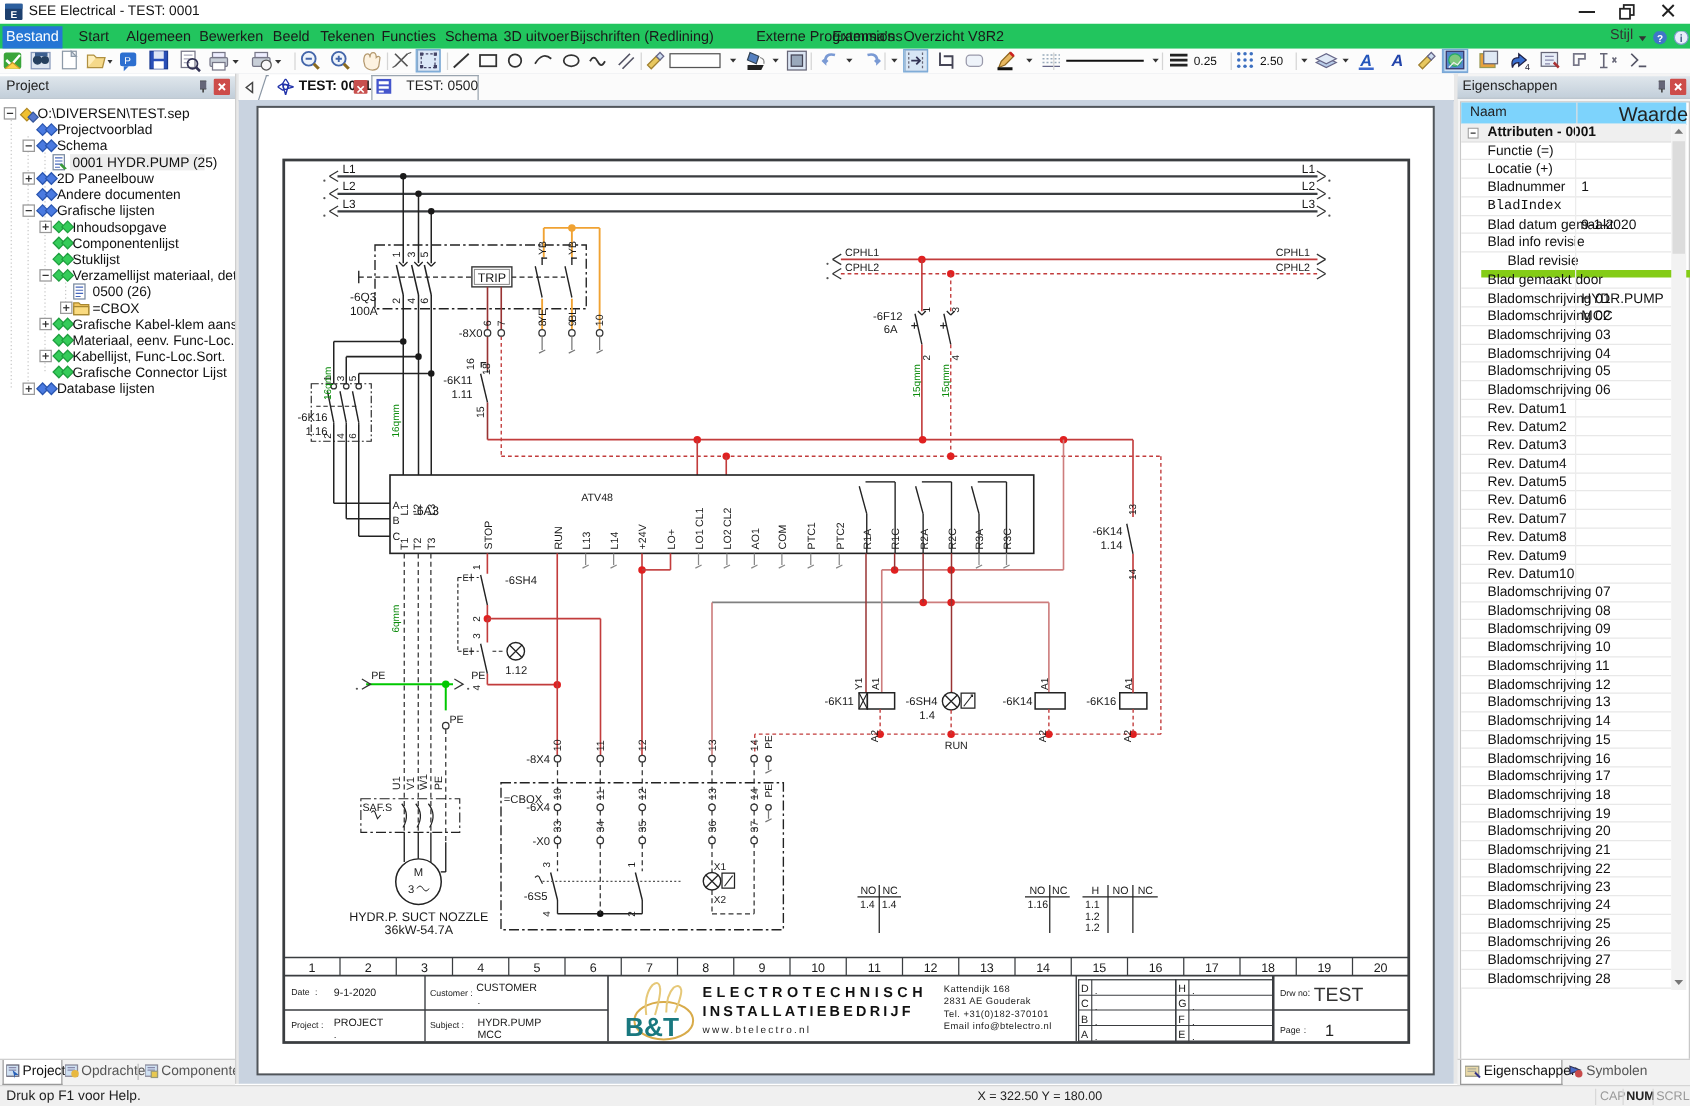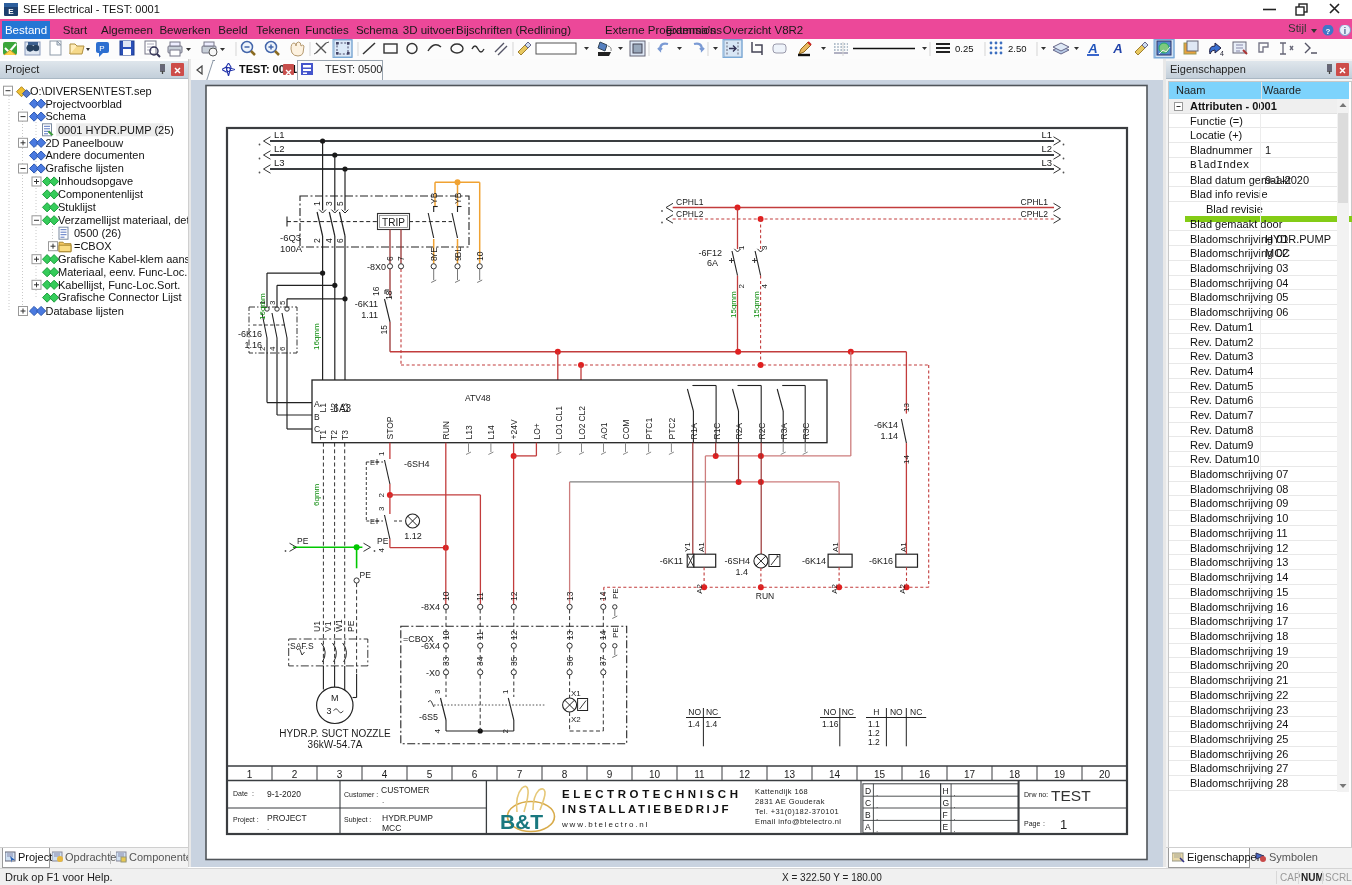--- a/index.html
+++ b/index.html
@@ -16,21 +16,21 @@
  </svg>
  <div class="tx" style="left:23px;top:3px;font-size:11px;color:#111;">SEE Electrical - TEST: 0001</div>
  <svg class="a" style="left:1255px;top:0" width="97" height="19">
   <line x1="8" y1="9.5" x2="21" y2="9.5" stroke="#222" stroke-width="1.6"></line>
   <rect x="44" y="4" width="8" height="8" fill="none" stroke="#222" stroke-width="1.4"></rect>
   <rect x="41" y="7" width="8" height="8" fill="#fff" stroke="#222" stroke-width="1.4"></rect>
   <path d="M75 4 L84 13 M84 4 L75 13" stroke="#222" stroke-width="1.6"></path>
  </svg>
 </div>
 
-<div class="a" style="left:0;top:19px;width:1352px;height:20px;background:#ec4899;">
+<div class="a" style="left:0;top:19px;width:1352px;height:20px;background:#22c55e;">
 <div class="tx" style="left:2px;top:2px;width:48px;height:18px;background:#2576d4;color:#fff;font-size:11.5px;text-align:center;line-height:18px;">Bestand</div>
 <div class="tx" style="left:57px;top:2px;width:36px;height:18px;color:#1a1a1a;font-size:11.5px;text-align:center;line-height:18px;">Start</div>
 <div class="tx" style="left:96px;top:2px;width:62px;height:18px;color:#1a1a1a;font-size:11.5px;text-align:center;line-height:18px;">Algemeen</div>
 <div class="tx" style="left:154px;top:2px;width:62px;height:18px;color:#1a1a1a;font-size:11.5px;text-align:center;line-height:18px;">Bewerken</div>
 <div class="tx" style="left:212px;top:2px;width:42px;height:18px;color:#1a1a1a;font-size:11.5px;text-align:center;line-height:18px;">Beeld</div>
 <div class="tx" style="left:249px;top:2px;width:58px;height:18px;color:#1a1a1a;font-size:11.5px;text-align:center;line-height:18px;">Tekenen</div>
 <div class="tx" style="left:299px;top:2px;width:56px;height:18px;color:#1a1a1a;font-size:11.5px;text-align:center;line-height:18px;">Functies</div>
 <div class="tx" style="left:350px;top:2px;width:54px;height:18px;color:#1a1a1a;font-size:11.5px;text-align:center;line-height:18px;">Schema</div>
 <div class="tx" style="left:396px;top:2px;width:66px;height:18px;color:#1a1a1a;font-size:11.5px;text-align:center;line-height:18px;">3D uitvoer</div>
 <div class="tx" style="left:456px;top:2px;width:110px;height:18px;color:#1a1a1a;font-size:11.5px;text-align:center;line-height:18px;">Bijschriften (Redlining)</div>
@@ -1058,21 +1058,21 @@
       </svg>
    <div class="a" style="left:170px;top:2px;width:13px;height:13px;background:#cd4c49;border-radius:1px;">
      <svg width="13" height="13">
           <path d="M4 4 l5 5 M9 4 l-5 5" stroke="#fff" stroke-width="1.5"></path>
         </svg></div>
  </div>
  <div class="a" style="left:2px;top:22px;width:182px;height:775px;background:#fff;border:1px solid #c8c8c8;"></div>
 
 <div class="a" style="left:3px;top:23px;width:180px;height:17px;background:#7dd3fc;border-bottom:1px solid #d8d8d8;">
 <div class="tx" style="left:7px;top:2px;font-size:11px;color:#222;">Naam</div>
-<div class="tx" style="left:94px;top:2px;font-size:11px;color:#222;">Waarde</div>
+<div class="tx" style="left:94px;top:2px;font-size:16px;color:#222;padding-left:32px;">Waarde</div>
 <div class="a" style="left:92px;top:0;width:1px;height:17px;background:#e0e0e0;"></div>
 </div>
 <div class="a" style="left:3px;top:40px;width:168px;height:692px;background:#fff;font-size:11px;">
 <div class="a" style="left:0;top:0.0px;width:168px;height:13.7px;background:#efefef;border-bottom:1px solid #e2e2e2;">
 <svg class="a" style="left:5px;top:3px" width="9" height="9">
           <rect x="0.5" y="0.5" width="8" height="8" fill="#fff" stroke="#999"></rect>
           <line x1="2.5" y1="4.5" x2="6.5" y2="4.5" stroke="#333"></line>
         </svg>
 <div class="tx" style="left:21px;top:1px;font-weight:bold;color:#111;">Attributen - 0001</div>
       </div>

